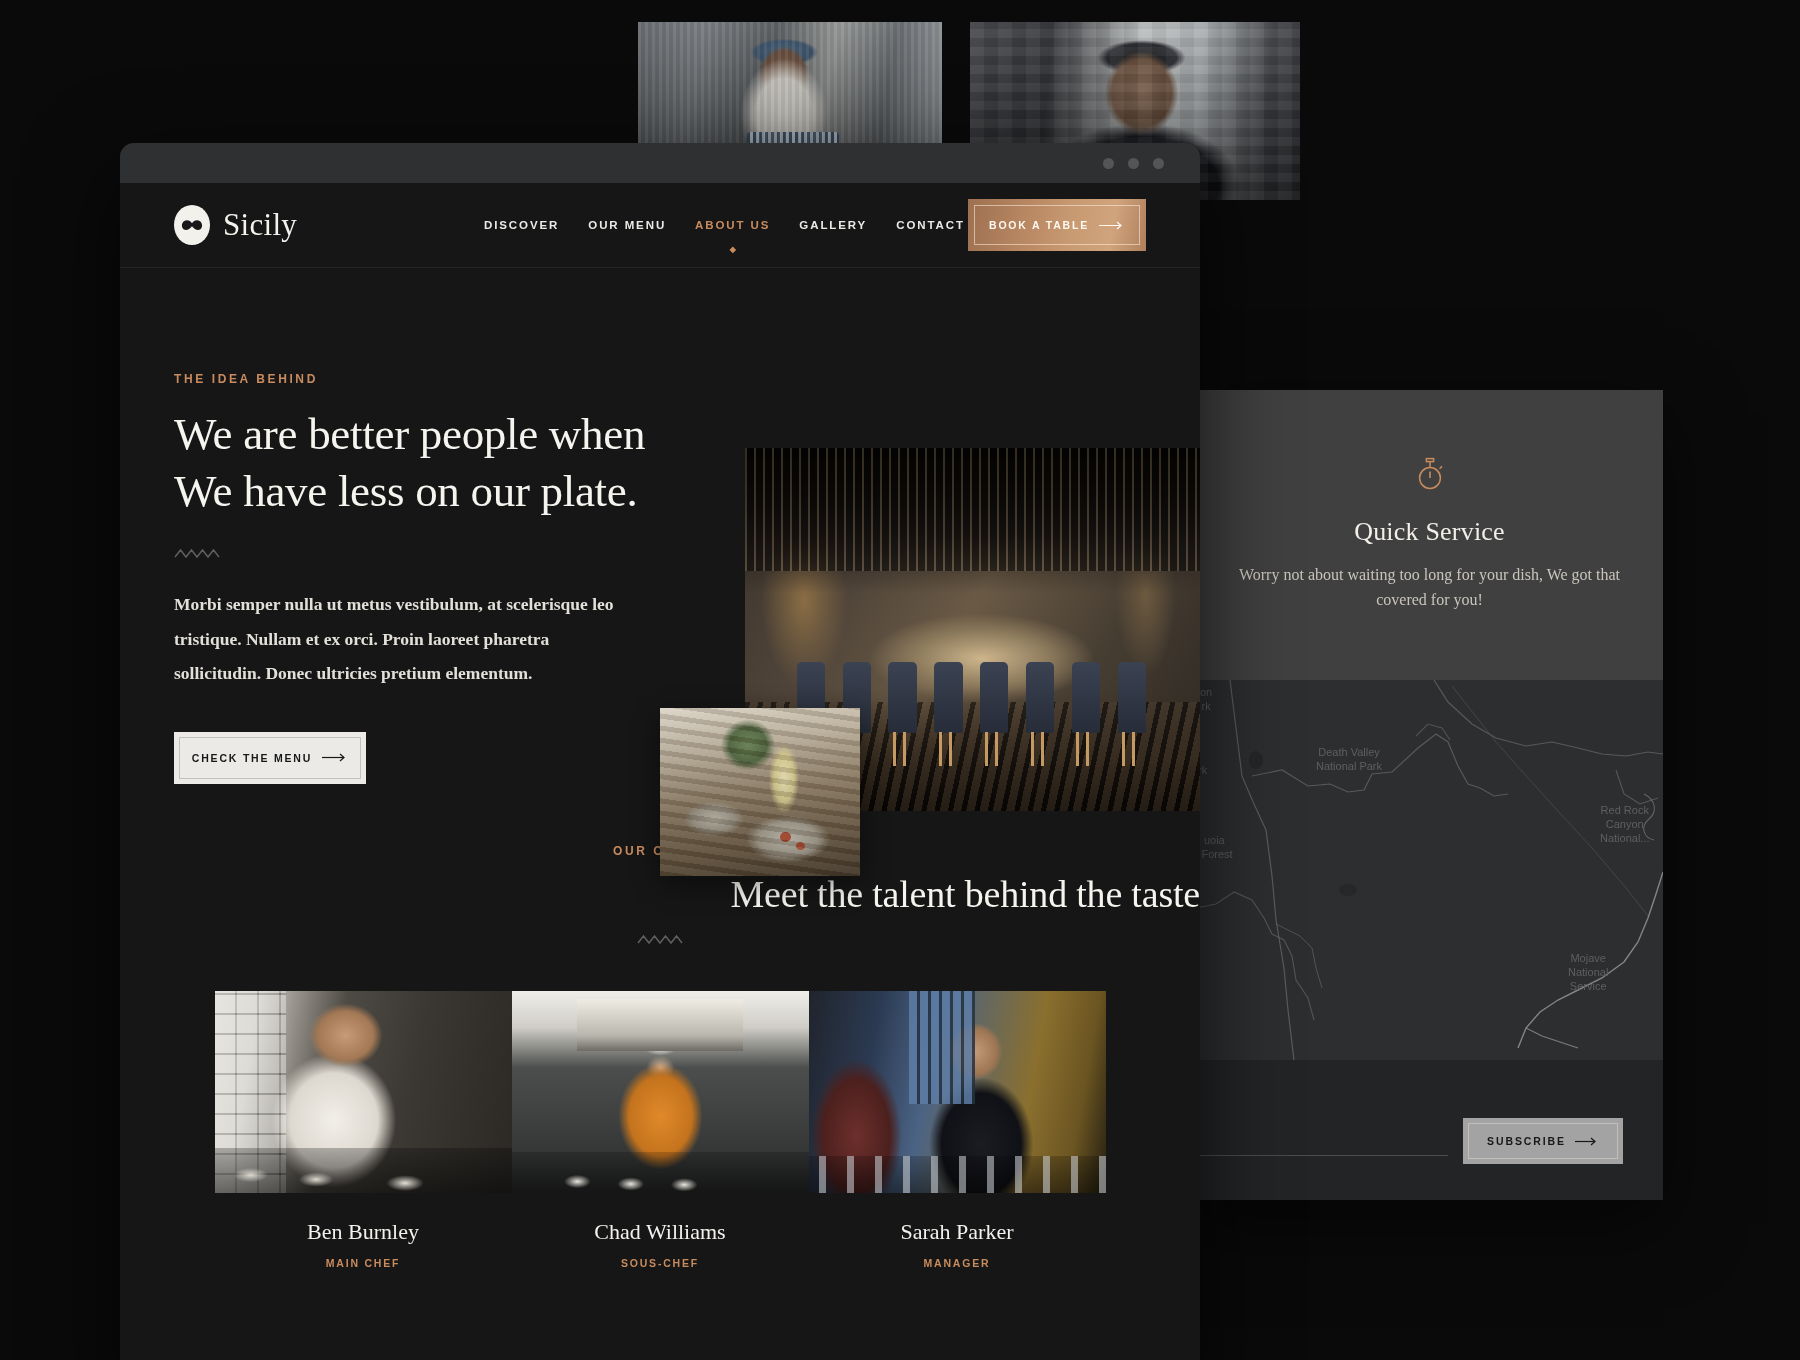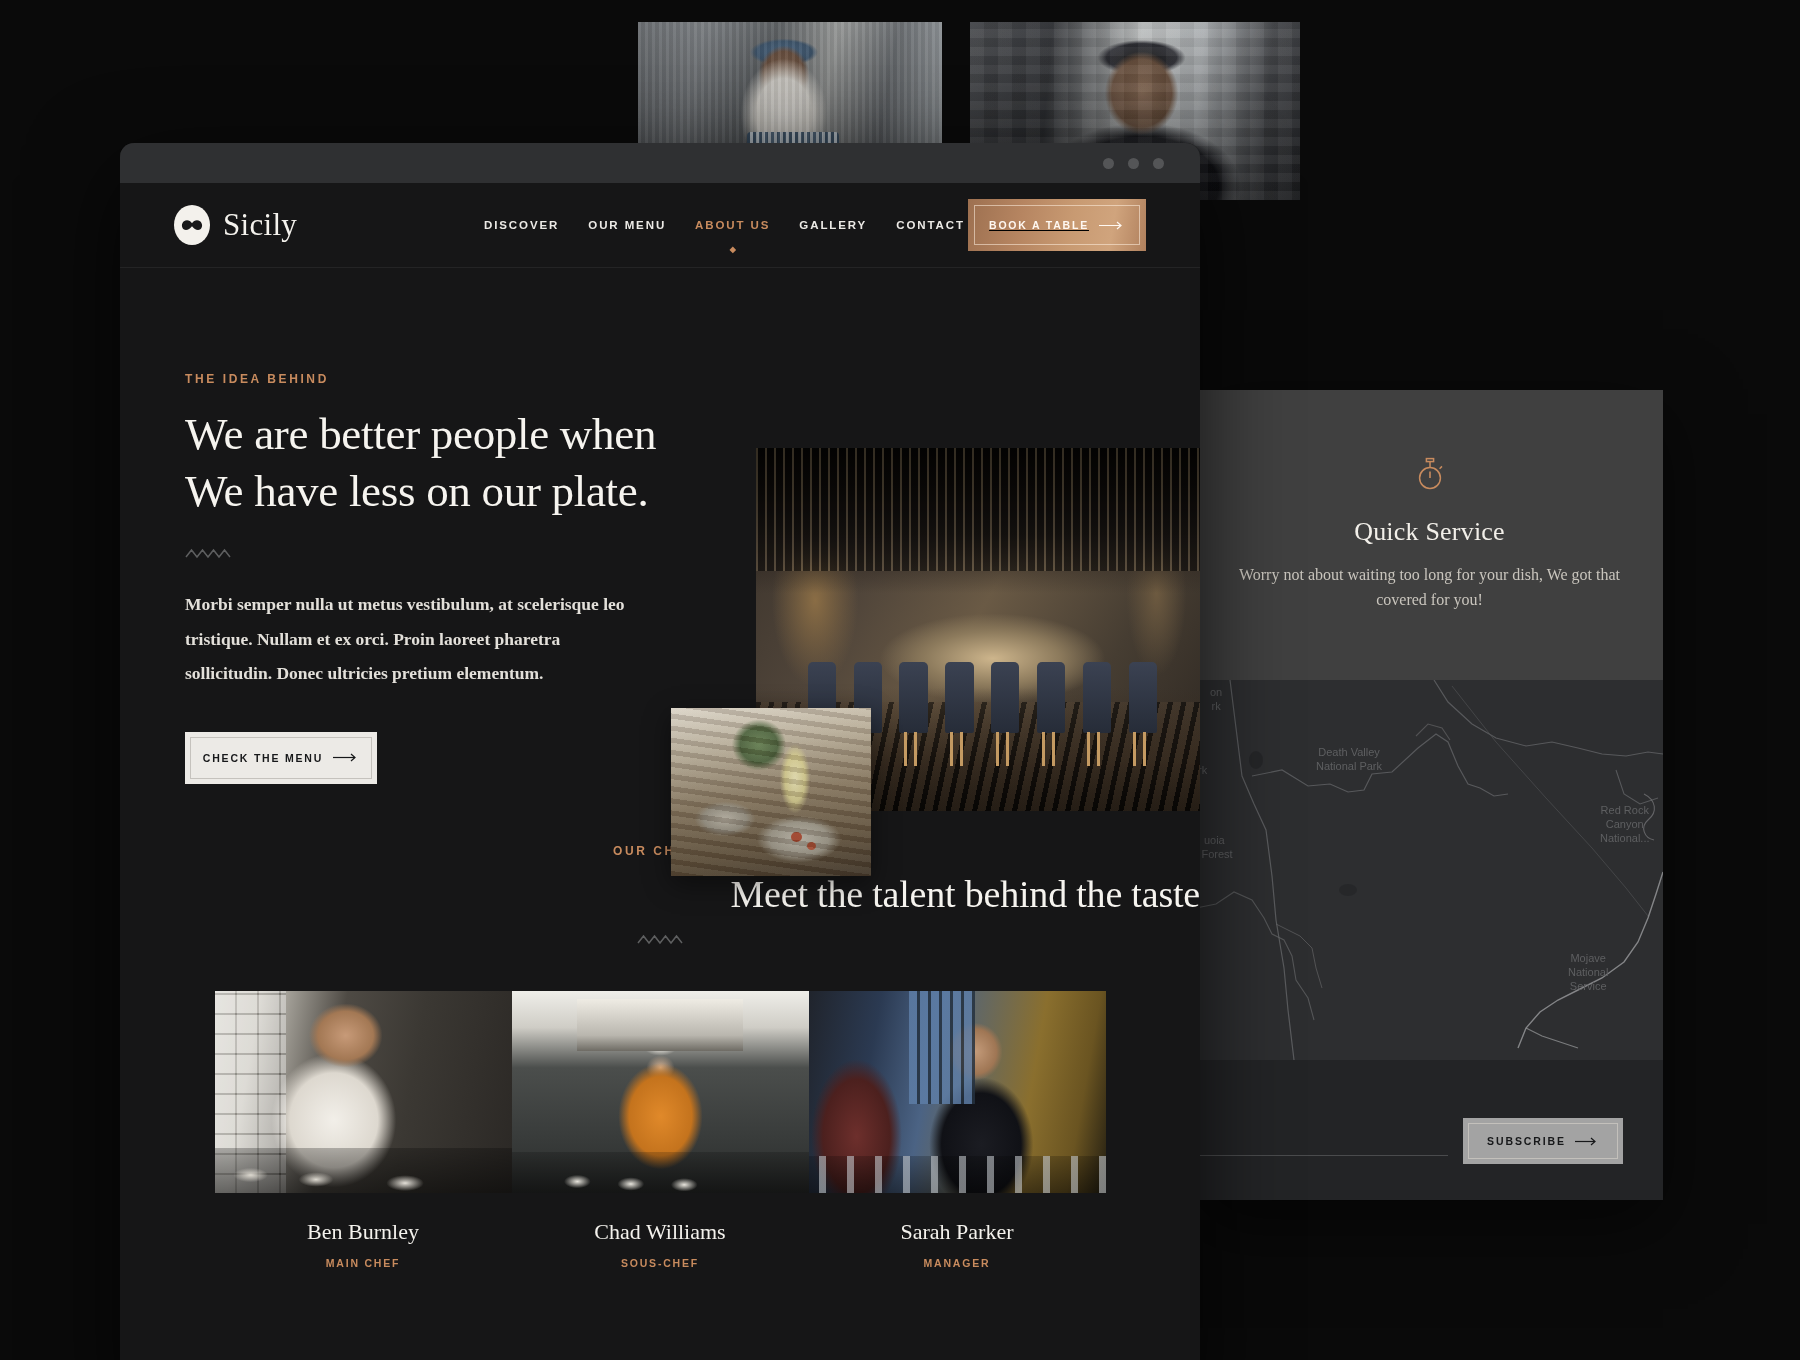--- a/index.html
+++ b/index.html
@@ -182,33 +182,33 @@
   }
   .menu a.active { color: #c88b5e; }
   .menu a.active::after {
     content: "◆"; position: absolute; left: 50%; top: 26px;
     transform: translateX(-50%); font-size: 8px; color: #c88b5e; letter-spacing: 0;
   }
   .btn-book {
     width: 178px; height: 52px; cursor: pointer; border: none; padding: 6px;
     background: linear-gradient(105deg, #a4apple 0%, #a9apple 100%);
     background: linear-gradient(100deg, #9d7050 0%, #b68561 30%, #c89a72 58%, #d0a47d 80%, #b0805d 100%);
-    display: flex; align-items: center; justify-content: center; text-decoration: underline;
+    display: flex; align-items: center; justify-content: center;
   }
   .btn-book .inner {
     width: 100%; height: 100%; border: 1px solid rgba(255,240,225,.55);
     display: flex; align-items: center; justify-content: center; gap: 10px;
   }
   .btn-book .lbl {
     font-size: 10.5px; font-weight: bold; letter-spacing: 1.8px; color: #fff8f1;
     font-family: "Liberation Sans", sans-serif;
   }
 
   
-  .idea { position: relative; padding: 104px 0 0 54px; margin-left: 11px; }
+  .idea { position: relative; padding: 104px 0 0 54px; }
   .eyebrow {
     font-size: 12px; font-weight: bold; letter-spacing: 2.6px; color: #c88b5e;
     font-family: "Liberation Sans", sans-serif;
   }
   .h1 {
     font-family: "Liberation Serif", serif;
     font-size: 45px; line-height: 1.26; color: #f6f4ef;
     margin-top: 20px; font-weight: 400; letter-spacing: -.3px;
   }
   .squiggle { margin-top: 26px; }
@@ -432,21 +432,21 @@
           <path d="M448 114 C460 120, 462 132, 452 140 C444 147, 448 158, 458 160" stroke="#7a7b7d" stroke-width="1.1" fill="none" opacity=".7"></path>
           <path d="M0 228 L20 224 L38 212 L56 220 L68 238 L76 254 L88 260 L96 276 L100 300 L112 318 L118 340" stroke="#6a6b6d" stroke-width="1.1" fill="none" opacity=".65"></path>
           <path d="M80 244 L92 250 L104 256 L116 268 L120 288 L126 308" stroke="#6a6b6d" stroke-width="1" fill="none" opacity=".6"></path>
           <path d="M467 192 L460 214 L452 238 L442 262 L428 282 L406 298 L382 310 L362 320 L344 332 L330 348 L322 368" stroke="#9a9b9d" stroke-width="1.4" fill="none" opacity=".8"></path>
           <path d="M330 348 L346 356 L364 362 L382 368" stroke="#9a9b9d" stroke-width="1.3" fill="none" opacity=".7"></path>
           <path d="M220 56 L232 44 L246 48 L254 60" stroke="#6a6b6d" stroke-width="1.1" fill="none" opacity=".6"></path>
           <ellipse cx="60" cy="80" rx="7" ry="9" fill="#252628" opacity=".9"></ellipse>
           <ellipse cx="152" cy="210" rx="9" ry="6" fill="#262729" opacity=".9"></ellipse>
         </svg>
       </div>
-      <div class="map-label" style="left:14px;top:6px;">on
+      <div class="map-label" style="left:4px;top:6px;">on
 rk</div>
       <div class="map-label" style="left:2px;top:84px;">rk</div>
       <div class="map-label" style="left:120px;top:66px;">Death Valley
 National Park</div>
       <div class="map-label" style="left:0px;top:154px;">uoia
 l Forest</div>
       <div class="map-label" style="left:404px;top:124px;">Red Rock
 Canyon
 National...</div>
       <div class="map-label" style="left:372px;top:272px;">Mojave

